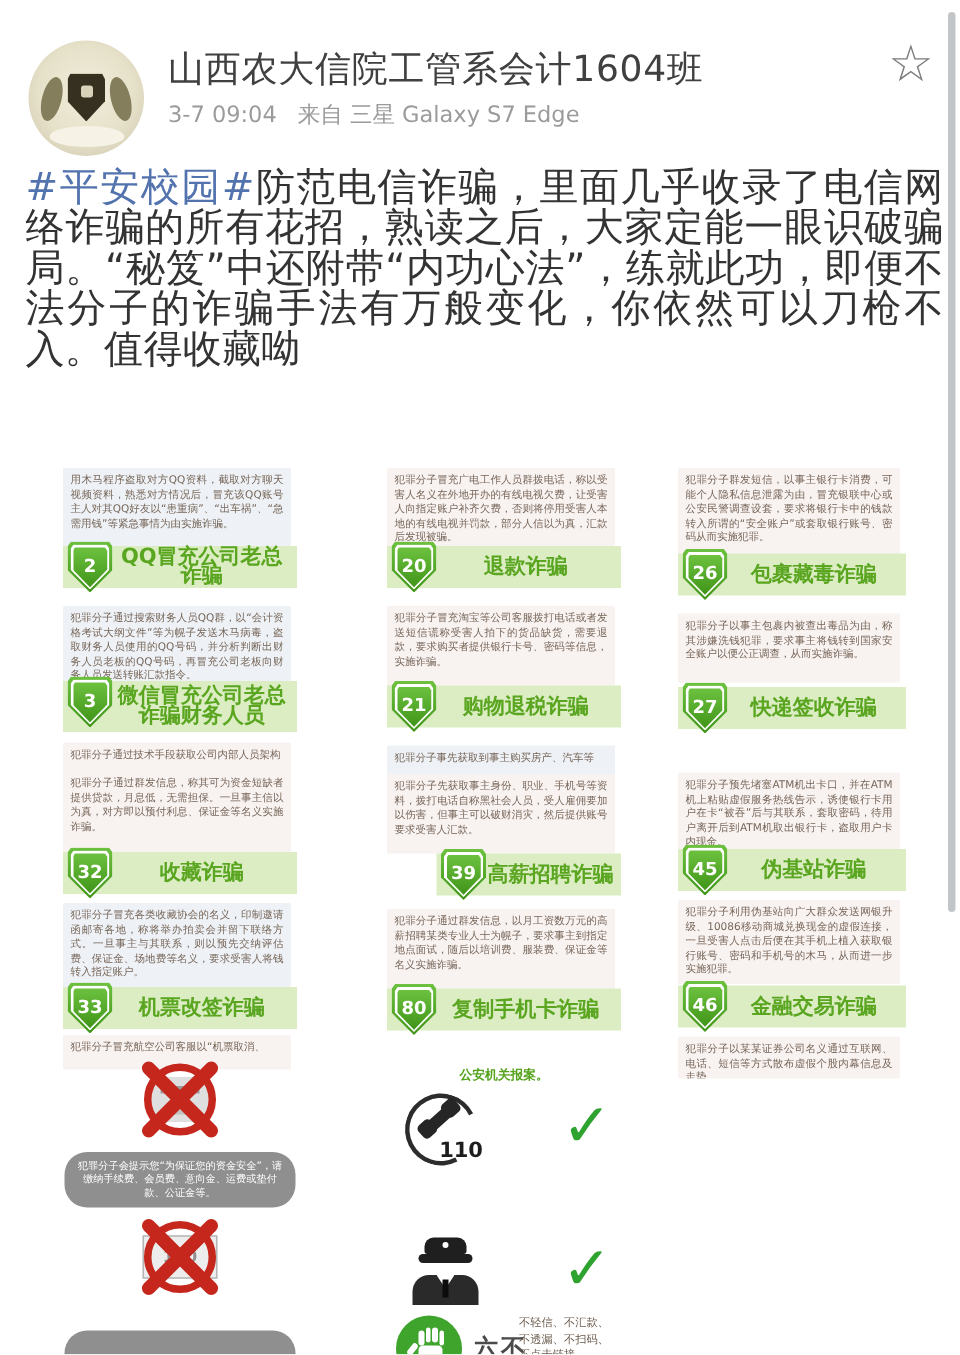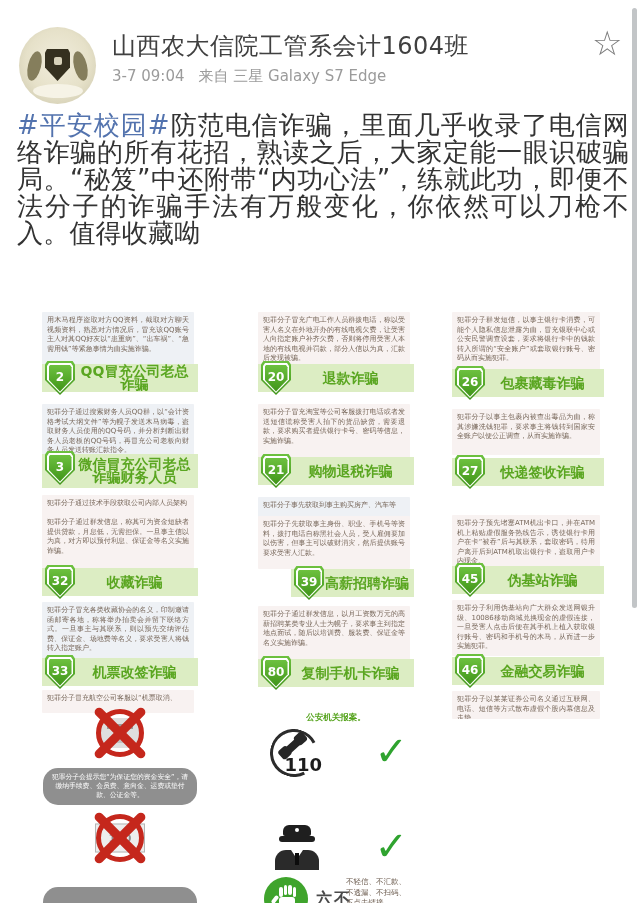--- a/index.html
+++ b/index.html
@@ -85,21 +85,21 @@
 
   .phone{position:absolute;left:12px;top:0;width:48px;height:48px;}
   .pring{position:absolute;left:0;top:0;width:42px;height:42px;border:3px solid #2c2c2c;border-radius:50%;
          border-right-color:transparent;transform:rotate(18deg);}
   .handset{position:absolute;left:11px;top:13px;width:24px;height:8px;background:#262626;border-radius:4px;
          transform:rotate(-42deg);}
   .handset::before,.handset::after{content:"";position:absolute;top:-2px;width:11px;height:11px;
          background:#262626;border-radius:3px;}
   .handset::before{left:-4px;}
   .handset::after{right:-4px;}
-  .p110{position:absolute;right:-4px;bottom:2px;font-weight:bold;font-size:18px;color:#1d1d1d;margin-top:23px;}
+  .p110{position:absolute;right:-4px;bottom:2px;font-weight:bold;font-size:14px;color:#1d1d1d;margin-top:23px;}
 
   .police{position:absolute;left:16px;top:0;width:46px;height:46px;}
   .cap-top{position:absolute;left:9px;top:1px;width:28px;height:11px;background:#1f1f1f;border-radius:6px 6px 2px 2px;}
   .cap-dot{position:absolute;left:21px;top:4px;width:4px;height:4px;background:#fff;border-radius:50%;}
   .cap-brim{position:absolute;left:5px;top:12px;width:36px;height:6px;background:#1f1f1f;border-radius:3px;}
   .p-body{position:absolute;left:1px;top:26px;width:44px;height:20px;background:#2a2a2a;border-radius:11px 11px 0 0;}
   .collar{position:absolute;left:17px;top:26px;width:12px;height:9px;background:#fff;
           clip-path:polygon(0 0,100% 0,50% 100%);}
   .tie{position:absolute;left:21px;top:29px;width:4px;height:12px;background:#0c0c0c;}
 

